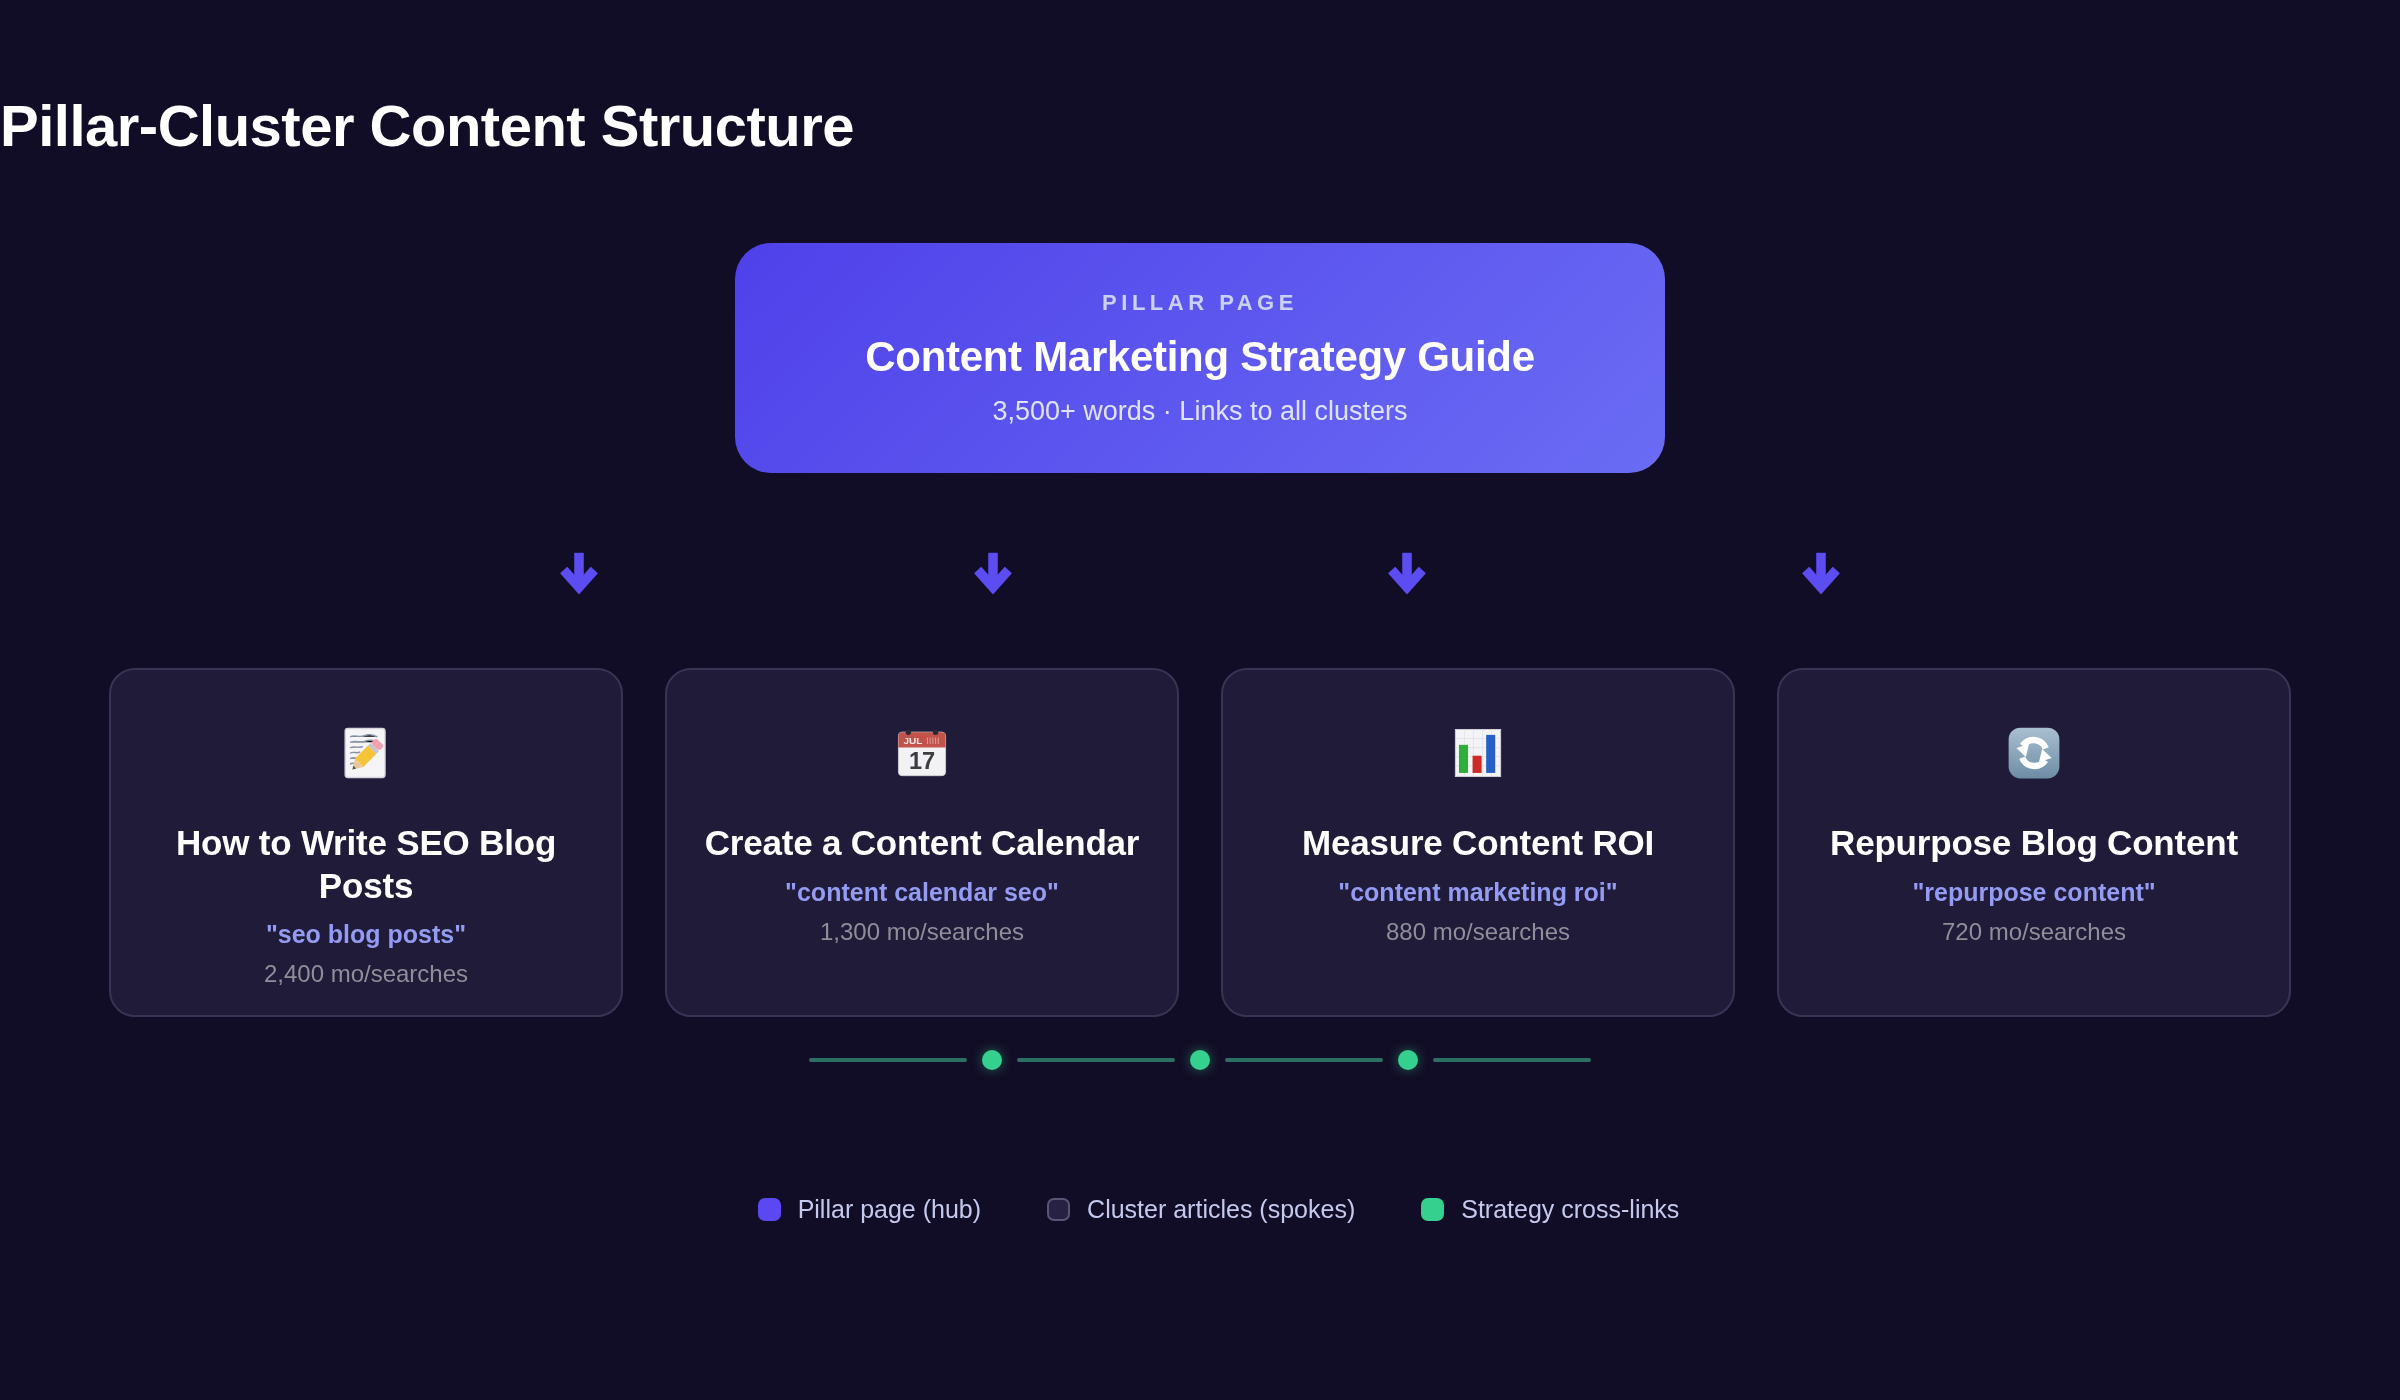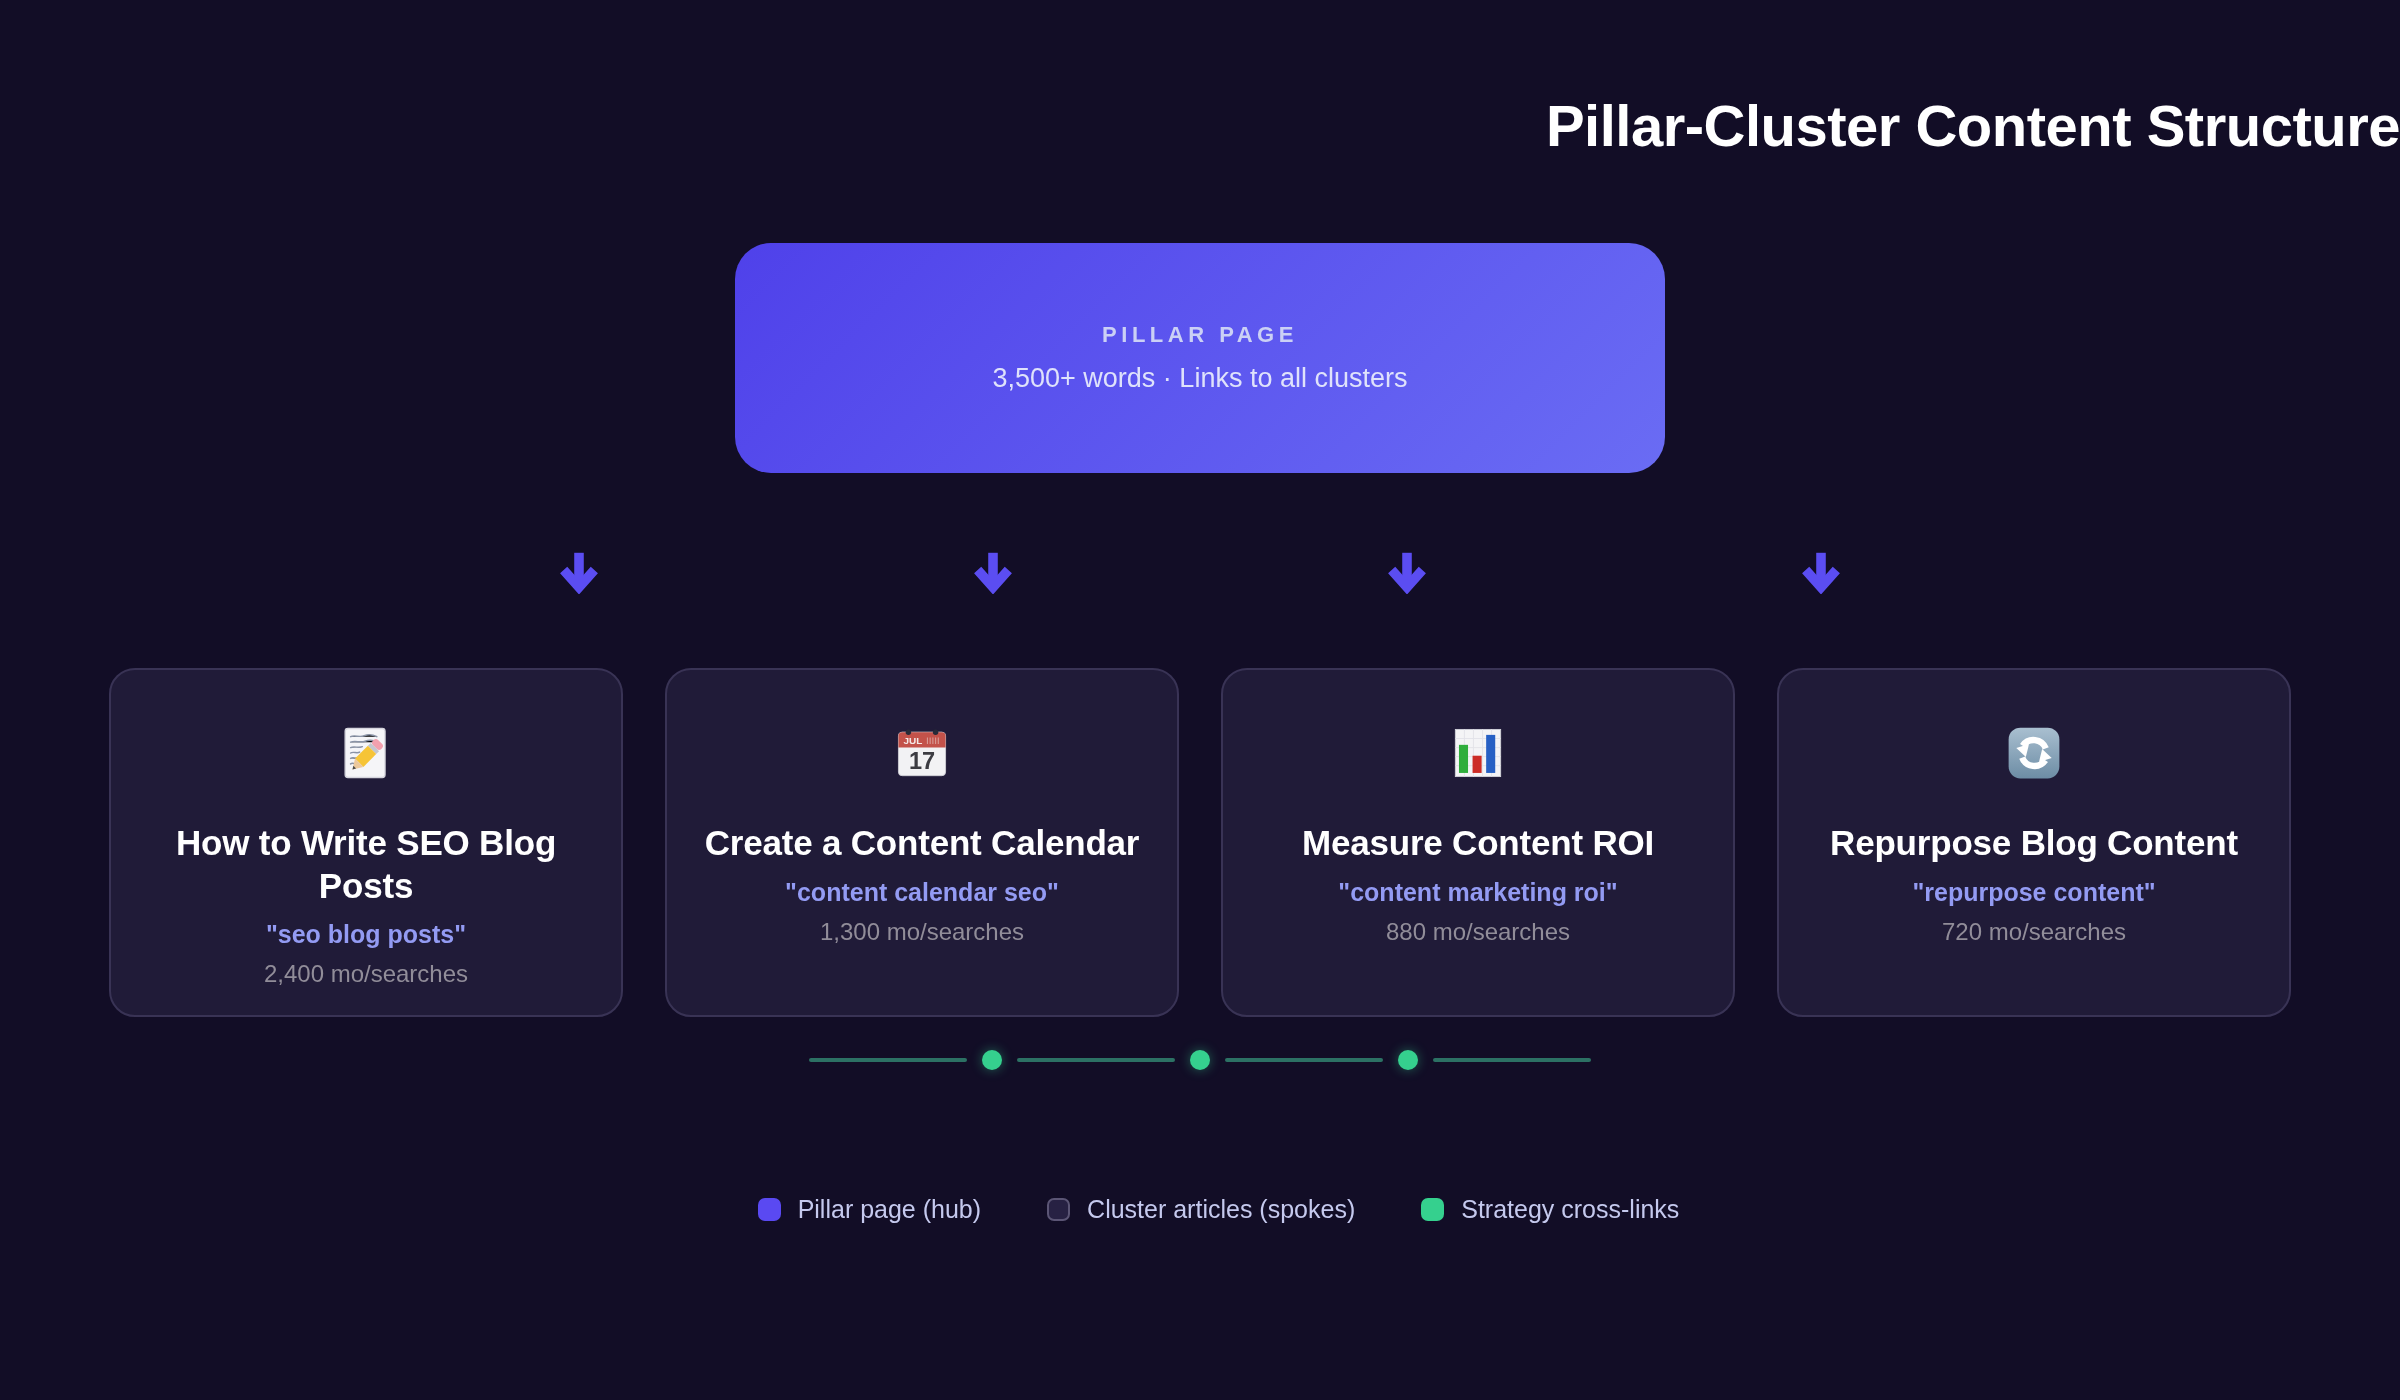--- a/index.html
+++ b/index.html
@@ -6,21 +6,21 @@
   html,body { width:2400px; height:1400px; }
   body {
     background:#120d26;
     font-family:"Liberation Sans", sans-serif;
     color:#ffffff;
     overflow:hidden;
   }
   .page { width:2400px; height:1400px; padding-top:94px; }
 
   .page-title {
-    text-align:right;
+    text-align:left;
     font-size:58px;
     font-weight:800;
     letter-spacing:-0.5px;
     color:#ffffff;
     line-height:64px;
   }
 
   
   .pillar-box {
     width:930px; height:230px;
@@ -122,20 +122,21 @@
 </style>
 </head>
 <body>
 
 <div class="page">
 
   <h1 class="page-title">Pillar-Cluster Content Structure</h1>
 
   <div class="pillar-box">
     <div class="pillar-label">PILLAR PAGE</div>
+    <div class="pillar-title">Content Marketing Strategy Guide</div>
     <div class="pillar-subtitle">3,500+ words · Links to all clusters</div>
   </div>
 
   <div class="arrow-row">
     <svg class="arrow-down" viewBox="0 0 48 48" fill="none">
       <path d="M24 5 V37" stroke="#5b4df2" stroke-width="10"></path>
       <path d="M8 23 L24 41 L40 23" stroke="#5b4df2" stroke-width="10" stroke-linejoin="miter"></path>
     </svg>
     <svg class="arrow-down" viewBox="0 0 48 48" fill="none">
       <path d="M24 5 V37" stroke="#5b4df2" stroke-width="10"></path>

